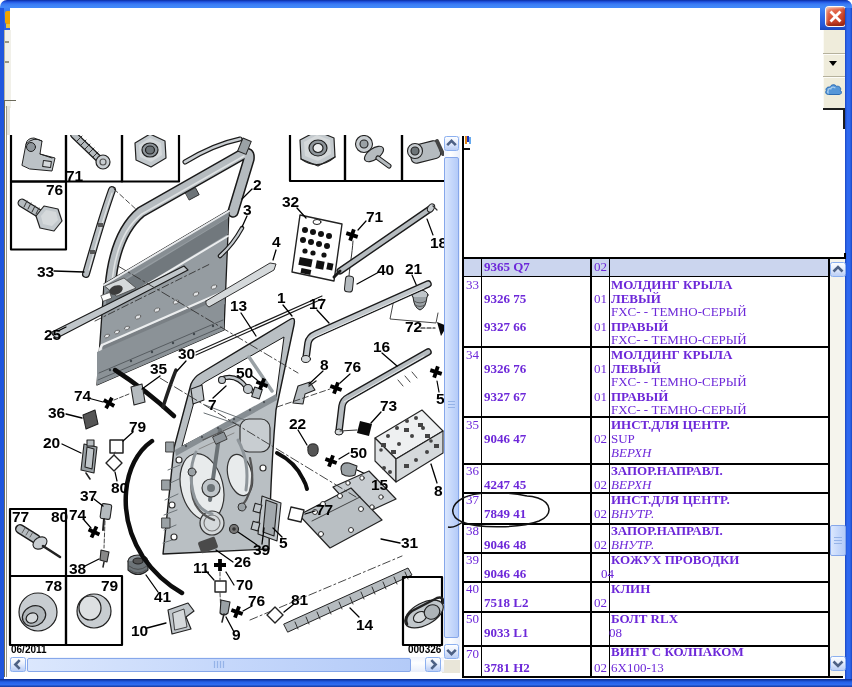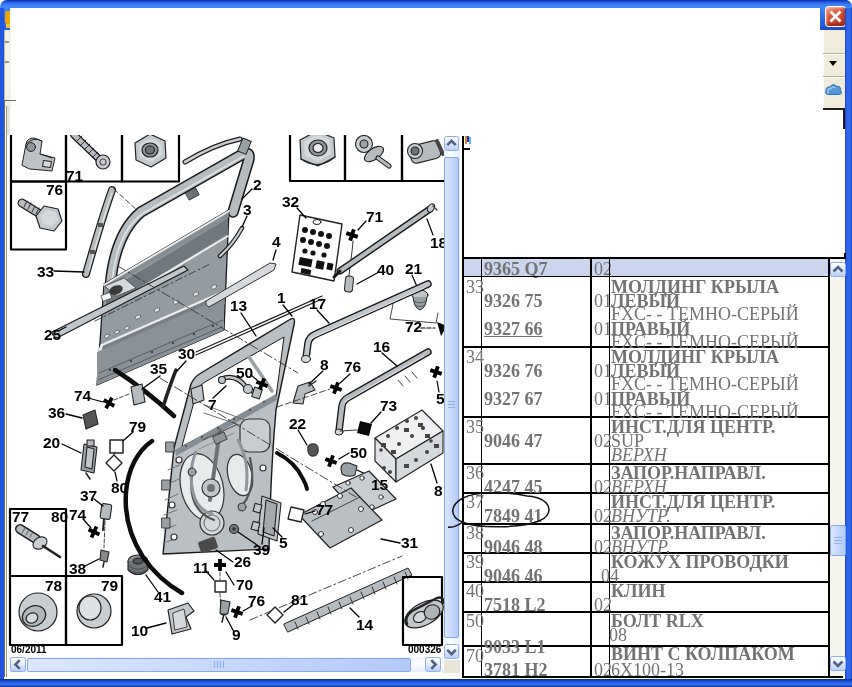--- a/index.html
+++ b/index.html
@@ -1,18 +1,18 @@
 <!DOCTYPE html>
 <html><head>
 <meta charset="utf-8">
 <style>
 html,body{margin:0;padding:0;}
 #page{position:relative;width:852px;height:687px;background:#fff;overflow:hidden;font-family:"Liberation Sans",sans-serif;}
 .abs{position:absolute;}
-.ser{font-family:"Liberation Serif",serif;font-size:18px;color:#737373;white-space:nowrap;margin-top:-2px;}
+.ser{font-family:"Liberation Serif",serif;font-size:13px;color:#6d28d9;white-space:nowrap;margin-top:-2px;}
 .b{font-weight:bold;}
 .i{font-style:italic;}
 </style>
 </head>
 <body>
 <div id="page">
 
   <div class="abs" style="left:0;top:0;width:852px;height:30px;border-radius:7px 7px 0 0;background:linear-gradient(180deg,#0a2ba0 0,#2258e6 2px,#3a7af2 4px,#4289fa 7px,#2f68e8 18px,#2a60e2 30px);"></div>
 
   <div class="abs" style="left:5px;top:11px;width:5px;height:13px;background:#f0a400;border-radius:2px 0 0 2px;"></div>
@@ -82,21 +82,21 @@
 
   <div class="abs" style="left:462px;top:257px;width:384px;height:421px;overflow:hidden;">
 
     <div class="abs" style="left:2px;top:89px;width:364px;height:1.5px;background:#000;"></div>
     <div class="abs ser" style="left:4px;top:22px;">33</div>
     <div class="abs ser b" style="left:22px;top:36px;">9326 75</div>
     <div class="abs ser" style="left:132px;top:36px;">01</div>
     <div class="abs ser b" style="left:149px;top:22px;">МОЛДИНГ КРЫЛА</div>
     <div class="abs ser b" style="left:149px;top:36px;">ЛЕВЫЙ</div>
     <div class="abs ser" style="left:149px;top:49px;">FXC- - ТЕМНО-СЕРЫЙ</div>
-    <div class="abs ser b" style="left:22px;top:64px;text-decoration:underline;">9327 66</div>
+    <div class="abs ser b" style="left:22px;top:64px;">9327 66</div>
     <div class="abs ser" style="left:132px;top:64px;">01</div>
     <div class="abs ser b" style="left:149px;top:64px;">ПРАВЫЙ</div>
     <div class="abs ser" style="left:149px;top:77px;">FXC- - ТЕМНО-СЕРЫЙ</div>
 
     <div class="abs" style="left:2px;top:159px;width:364px;height:1.5px;background:#000;"></div>
     <div class="abs ser" style="left:4px;top:92px;">34</div>
     <div class="abs ser b" style="left:22px;top:106px;">9326 76</div>
     <div class="abs ser" style="left:132px;top:106px;">01</div>
     <div class="abs ser b" style="left:149px;top:92px;">МОЛДИНГ КРЫЛА</div>
     <div class="abs ser b" style="left:149px;top:106px;">ЛЕВЫЙ</div>
@@ -142,21 +142,21 @@
     <div class="abs ser b" style="left:149px;top:297px;">КОЖУХ ПРОВОДКИ</div>
 
     <div class="abs" style="left:2px;top:354px;width:364px;height:1.5px;background:#000;"></div>
     <div class="abs ser" style="left:4px;top:326px;">40</div>
     <div class="abs ser b" style="left:22px;top:340px;">7518 L2</div>
     <div class="abs ser" style="left:132px;top:340px;">02</div>
     <div class="abs ser b" style="left:149px;top:326px;">КЛИН</div>
 
     <div class="abs" style="left:2px;top:388px;width:364px;height:1.5px;background:#000;"></div>
     <div class="abs ser" style="left:4px;top:356px;">50</div>
-    <div class="abs ser b" style="left:22px;top:382px;">9033 L1</div>
+    <div class="abs ser b" style="left:22px;top:370px;">9033 L1</div>
     <div class="abs ser" style="left:132px;top:370px;margin-left:15px;">08</div>
     <div class="abs ser b" style="left:149px;top:356px;">БОЛТ RLX</div>
 
     <div class="abs ser" style="left:4px;top:391px;">70</div>
     <div class="abs ser b" style="left:22px;top:405px;">3781 H2</div>
     <div class="abs ser" style="left:132px;top:405px;">02</div>
     <div class="abs ser b" style="left:149px;top:389px;">ВИНТ С КОЛПАКОМ</div>
     <div class="abs ser" style="left:149px;top:405px;">6X100-13</div>
   </div>
 

